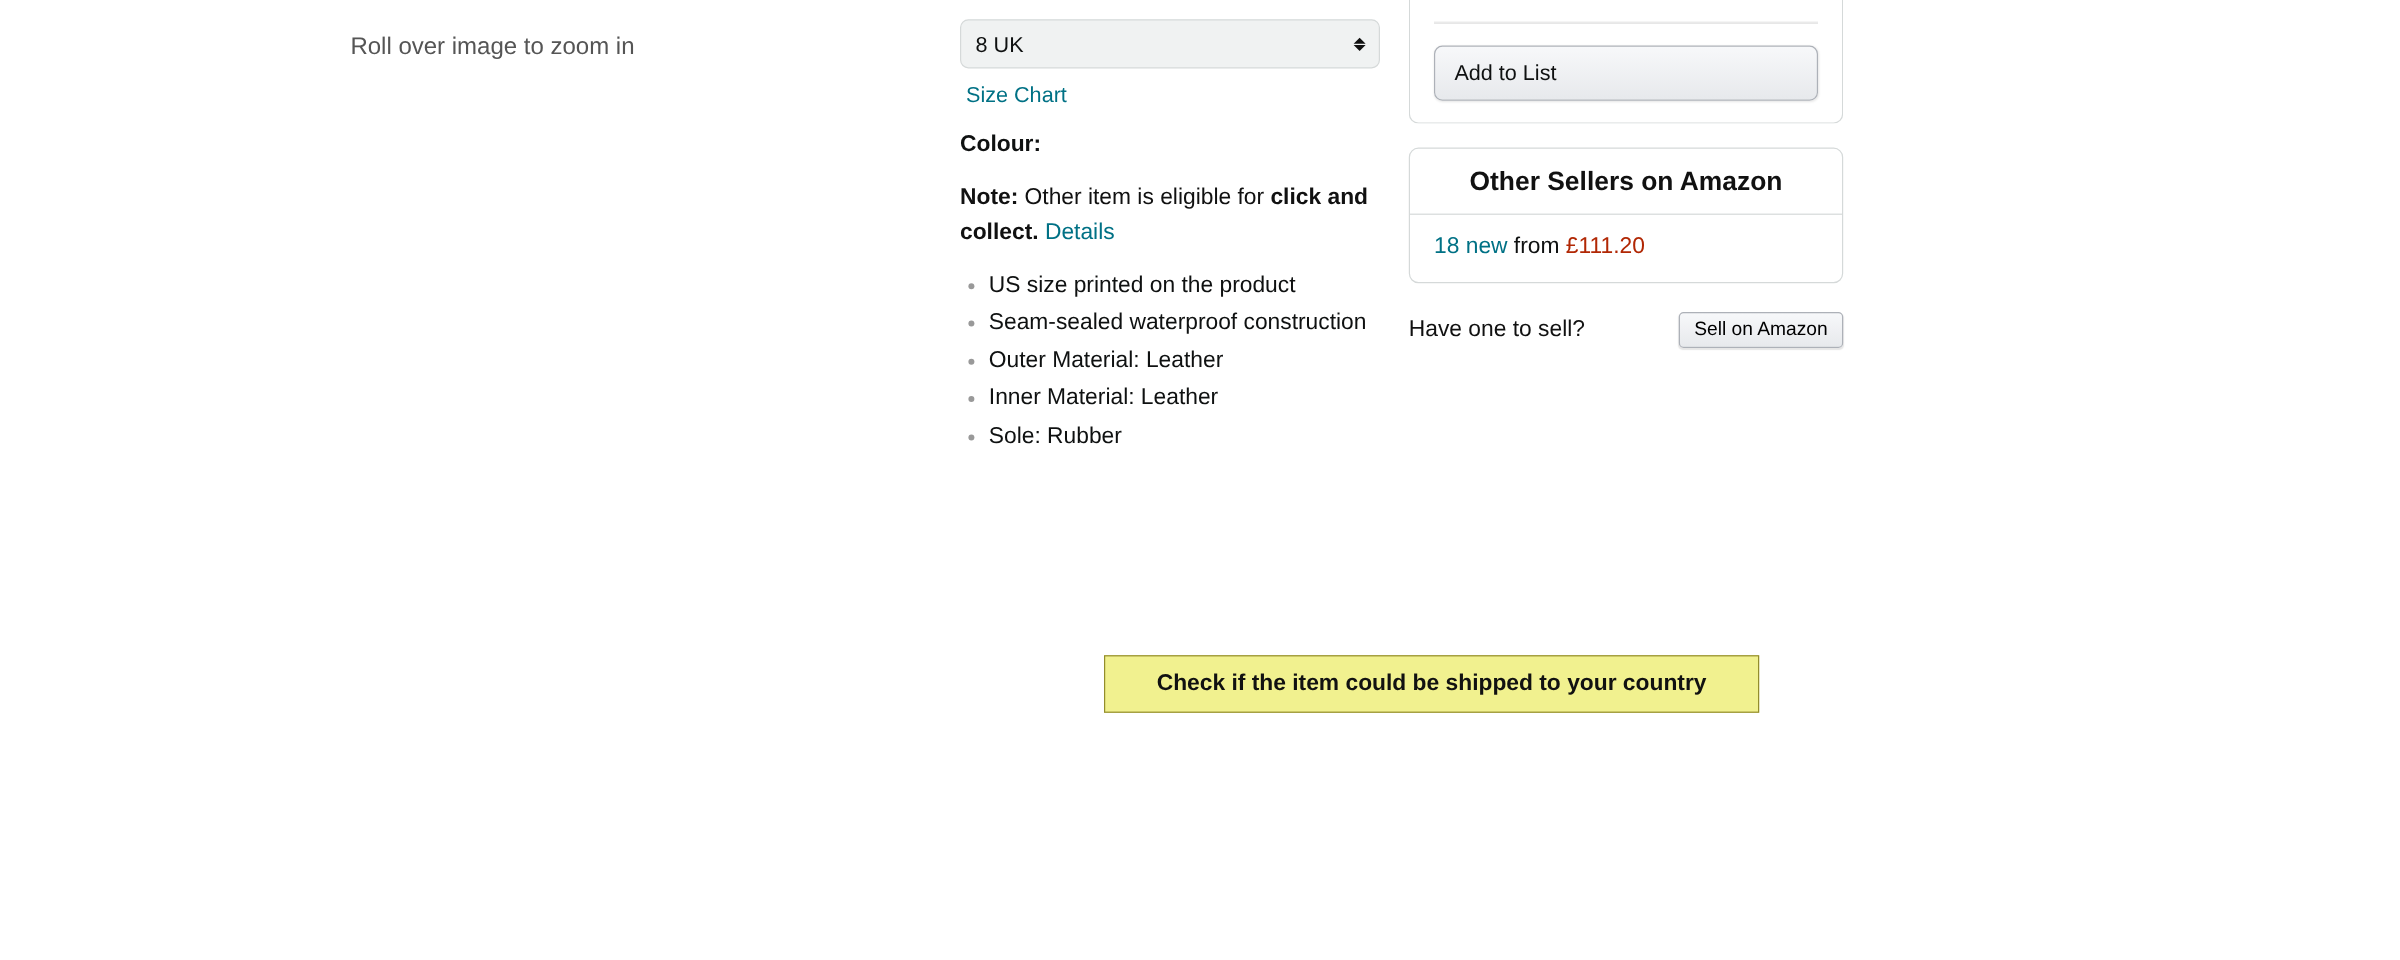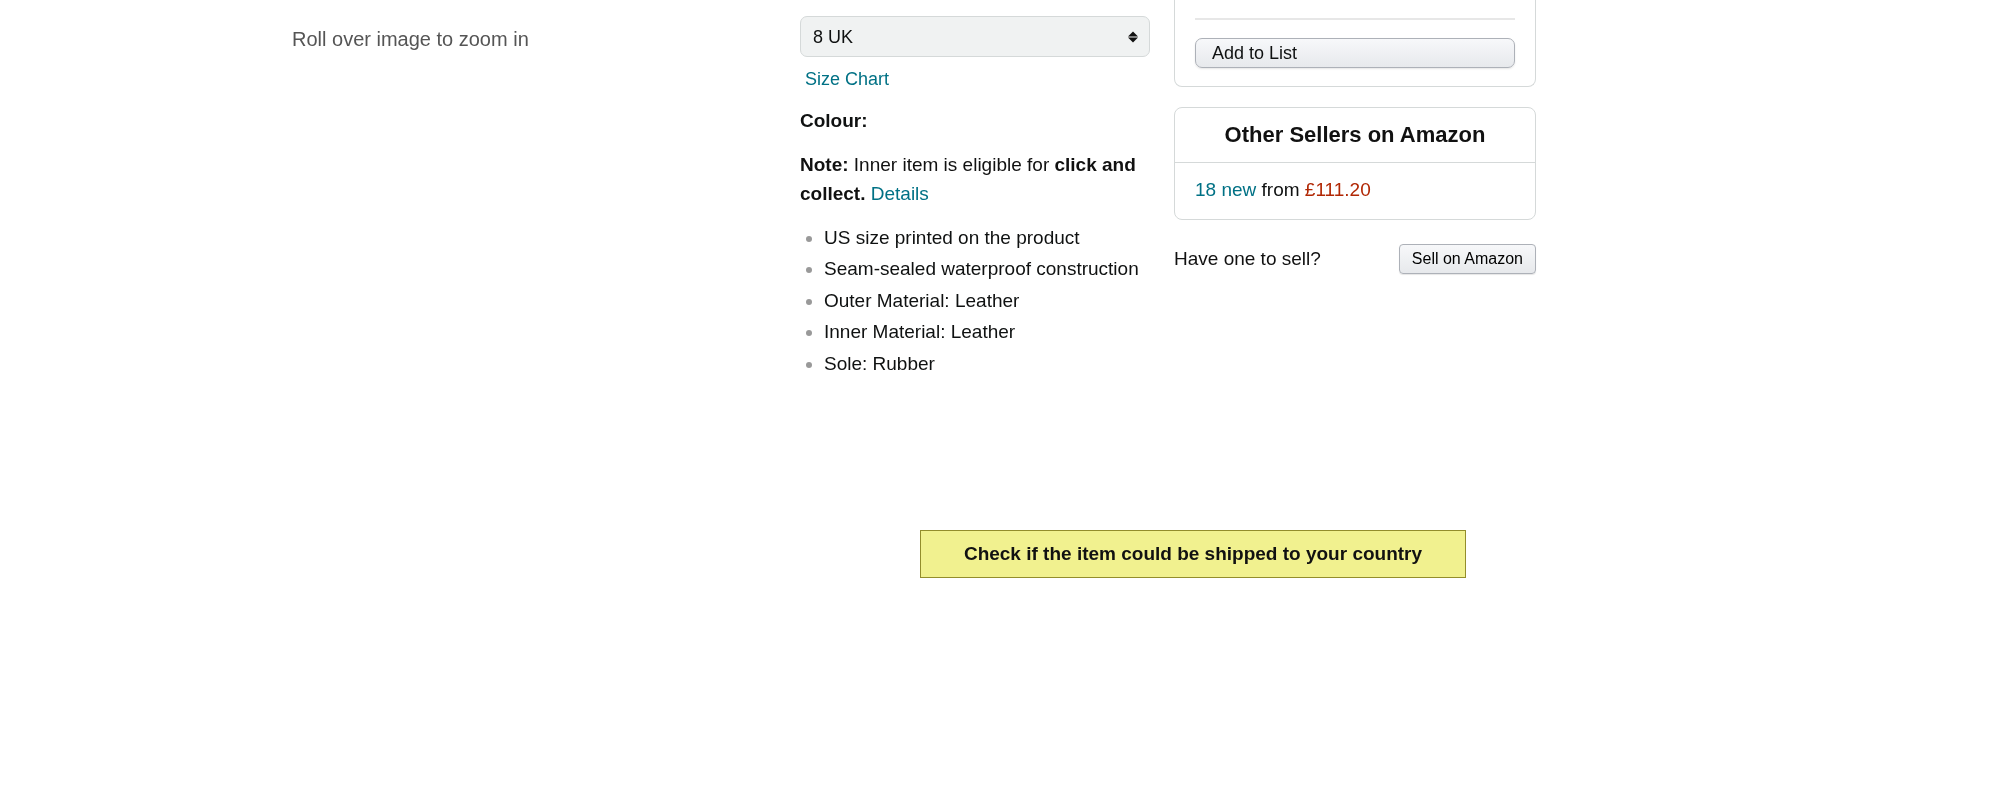--- a/index.html
+++ b/index.html
@@ -145,21 +145,21 @@
       flex-shrink: 0;
     }
     .deliver-link {
       color: #007185;
       font-size: 19px;
       text-decoration: none;
       cursor: pointer;
     }
     .add-to-list-btn {
       width: 100%;
-      height: 30px;
+      height: 46px;
       margin-top: 18px;
       background: linear-gradient(to bottom, #f7f8fa, #e7e9ec);
       border: 1px solid #adb1b8;
       border-radius: 7px;
       font-size: 18px;
       text-align: left;
       padding-left: 16px;
       color: #0f1111;
       cursor: pointer;
       box-shadow: 0 1px 2px rgba(0,0,0,0.1);
@@ -207,21 +207,21 @@
       border: 1px solid #adb1b8;
       border-radius: 4px;
       padding: 5px 12px;
       font-size: 16px;
       cursor: pointer;
       box-shadow: 0 1px 1px rgba(0,0,0,0.1);
     }
     .shipping-banner {
       position: absolute;
       left: 920px;
-      top: 530px;
+      top: 546px;
       width: 546px;
       padding: 12px 16px;
       background: #f1f18f;
       border: 1px solid #938d2c;
       text-align: center;
       font-size: 19px;
       font-weight: 700;
       color: #111;
     }
   </style>
@@ -240,21 +240,21 @@
       <span class="arrow-up"></span>
       <span class="arrow-down"></span>
     </span>
   </div>
 
   <a class="size-chart-link">Size Chart</a>
 
   <div class="field-label">Colour:</div>
 
   <div class="note-section">
-    <span class="note-label">Note:</span><span> Inner item is eligible for </span><span class="click-collect">click and collect.</span>
+    <span class="note-label">Note:</span><span> Other item is eligible for </span><span class="click-collect">click and collect.</span>
     <a class="details-link">Details</a>
   </div>
 
   <ul class="feature-bullets">
     <li>US size printed on the product</li>
     <li>Seam-sealed waterproof construction</li>
     <li>Outer Material: Leather</li>
     <li>Inner Material: Leather</li>
     <li>Sole: Rubber</li>
   </ul>

